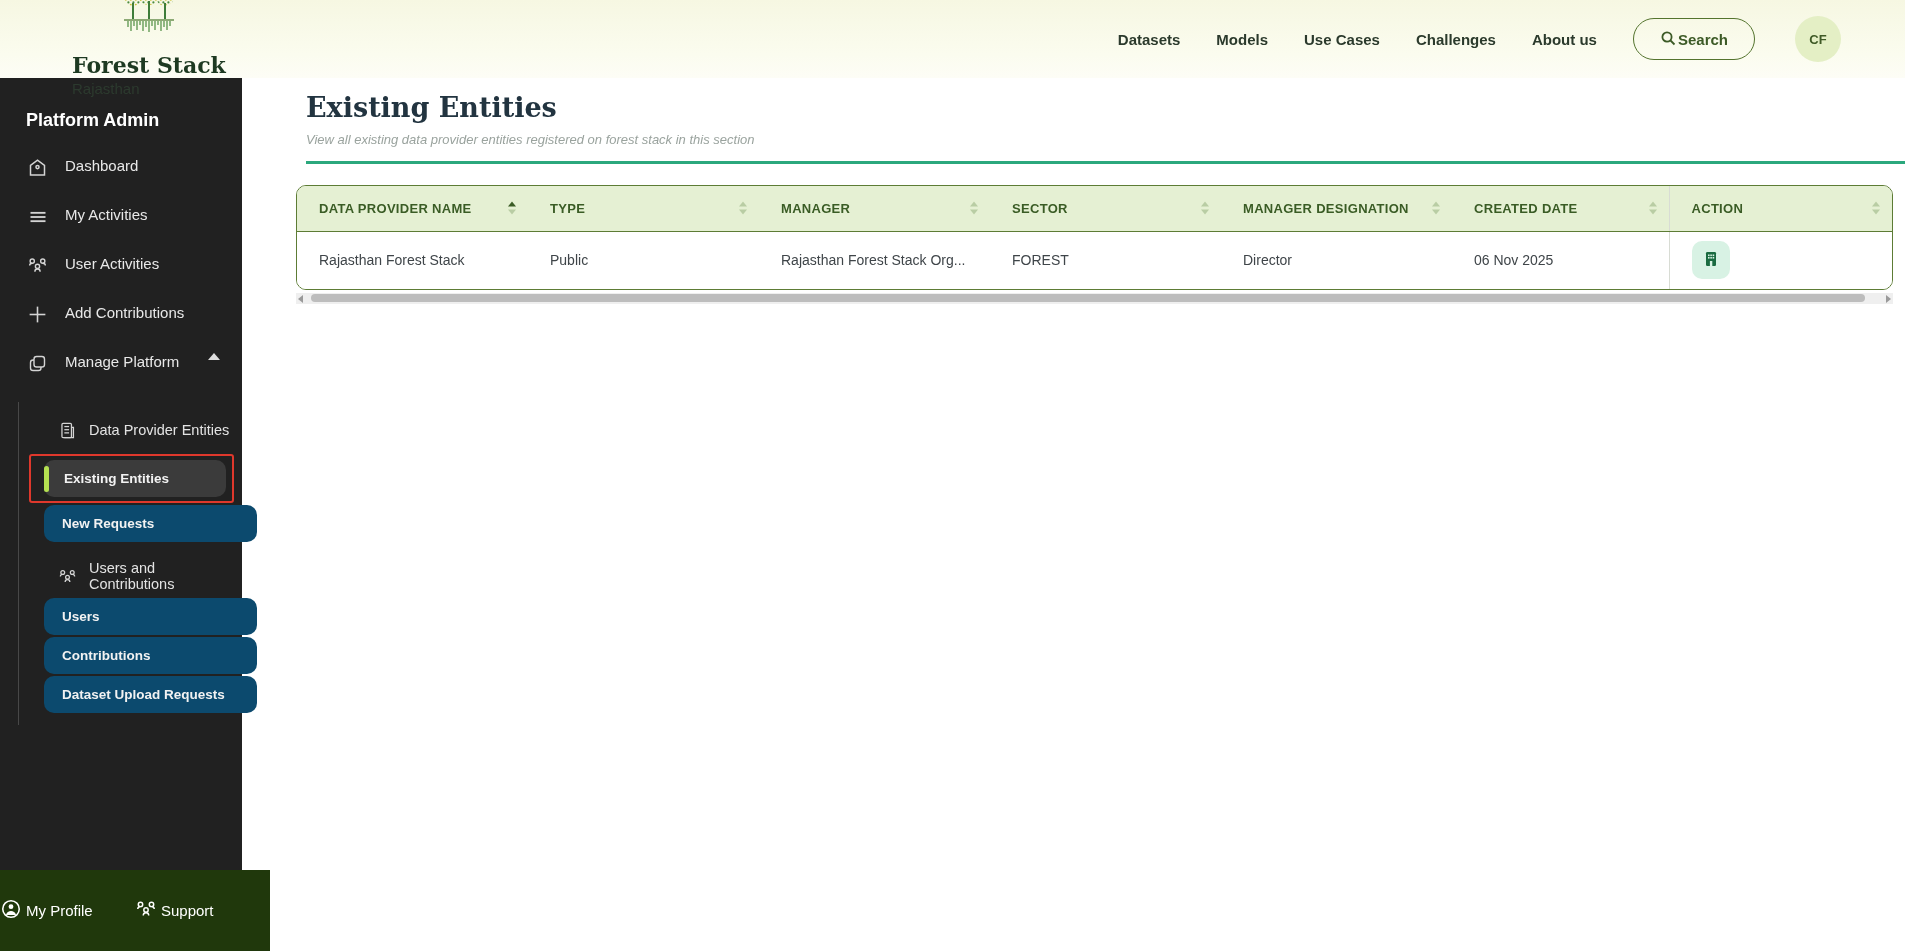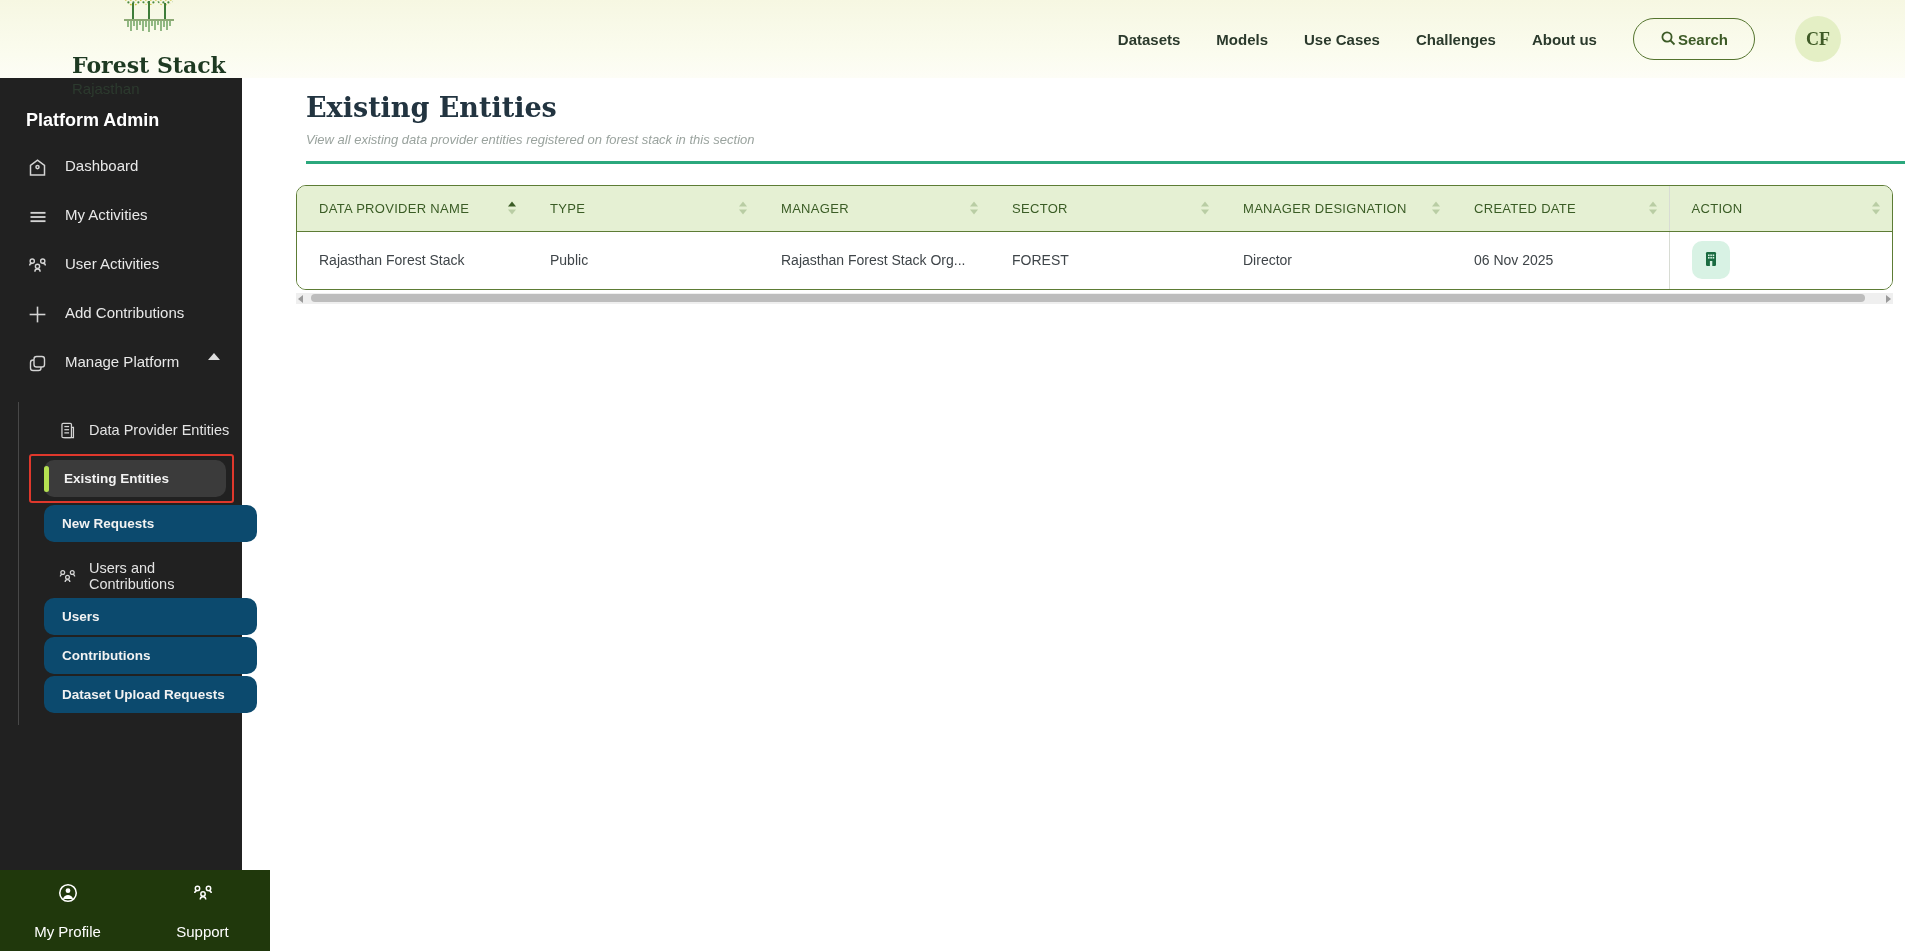--- a/index.html
+++ b/index.html
@@ -15,21 +15,21 @@
   .brand-text .brand-title { font-family:"DejaVu Serif","Liberation Serif",serif;
             font-weight:bold; font-size:22px; color:#1e3a22; line-height:1.1; }
   .brand-text .brand-sub { font-size:15px; color:#2c3a2e; margin-top:3px; }
   .topnav { display:flex; align-items:center; gap:36px; }
   .topnav .nav-link { font-size:15px; font-weight:600; color:#2b3a2c; cursor:pointer; }
   .search-btn { display:flex; align-items:center; gap:2px; height:42px; padding:0 26px;
             border:1px solid #54742e; border-radius:22px; color:#3c5a26;
             font-size:15px; font-weight:700; background:transparent; cursor:pointer; }
   .avatar { width:46px; height:46px; border-radius:50%; background:#e4efc5;
             display:flex; align-items:center; justify-content:center;
-            font-size:18px; font-weight:bold; color:#3f5a26; margin-left:4px; cursor:pointer;font-family:Liberation Serif, serif; }
+            font-size:13px; font-weight:bold; color:#3f5a26; margin-left:4px; cursor:pointer; }
 
   
   .sidebar { position:absolute; left:0; top:78px; width:242px; height:873px;
              background:#212121; color:#ededed; }
   .sb-title { font-size:18px; font-weight:bold; color:#ffffff; padding:32px 0 0 26px; }
   .sb-list { margin-top:26px; }
   .sb-item { display:flex; align-items:flex-start; gap:17px; height:49px;
              padding:0 22px 0 27px; font-size:15px; color:#e8e8e8; cursor:pointer; }
   .sb-item .sb-ico { width:21px; height:21px; flex:0 0 auto; display:flex;
              align-items:center; justify-content:center; }
@@ -48,22 +48,22 @@
              padding:4px 6px 4px 13px; }
   .hl-box .pill { margin:0; width:100%; background:#3b3b3b; position:relative;
              padding-left:20px; }
   .hl-box .pill::before { content:""; position:absolute; left:0; top:50%;
              transform:translateY(-50%); width:5px; height:26px; border-radius:3px;
              background:#b4e051; }
   .grp-gap { height:12px; }
 
   .sb-footer { position:absolute; left:0; bottom:0; width:270px; height:81px;
              background:#20380c; display:flex; align-items:center; }
-  .sbf-item { flex:1; display:flex; flex-direction:column; align-items:center;
-             gap:16px; color:#ffffff; font-size:15px; cursor:pointer; }
+  .sbf-item { flex:1; display:flex; flex-direction:row; align-items:center;
+             gap:4px; color:#ffffff; font-size:15px; cursor:pointer; }
 
   
   .main { position:absolute; left:270px; top:78px; width:1635px; height:873px;
           background:#ffffff; padding:14px 0 0 26px; }
   .page-title { margin-left:10px; font-family:"DejaVu Serif","Liberation Serif",serif;
           font-weight:bold; font-size:27px; color:#223440; }
   .page-sub { margin-left:10px; margin-top:9px; font-size:13px; color:#9aa39e;font-style:italic; }
   .teal-rule { margin-left:10px; margin-top:14px; height:3px; background:#2ba87d; }
 
   .filter-row { margin-top:27px; display:flex; align-items:center; }
@@ -74,21 +74,21 @@
   .dropdown .dd-value { font-size:15px; color:#5c8033; }
   .dd-caret { margin-left:auto; width:0; height:0;
           border-left:8px solid transparent; border-right:8px solid transparent;
           border-top:9px solid #878d95; }
 
   .table-wrap { margin-top:21px; margin-right:12px; border:1px solid #5d7c35;
           border-radius:10px; overflow:hidden; }
   table { width:100%; border-collapse:collapse; table-layout:fixed; }
   col.c-std { width:231px; } col.c-date { width:217px; }
   thead th { background:#e5f0d3; height:45px; text-align:left; padding:0 28px 0 22px;
-          font-size:13px; font-weight:normal; color:#3a5c25; letter-spacing:.3px;
+          font-size:13px; font-weight:bold; color:#3a5c25; letter-spacing:.3px;
           border-bottom:1px solid #5d7c35; position:relative; cursor:pointer; }
   tbody td { background:#ffffff; height:58px; padding:0 10px 0 22px; font-size:14px;
           color:#3f4549; white-space:nowrap; overflow:hidden; }
   th.action-col, td.action-col { border-left:1px solid #d8dcd4; }
   .sort { position:absolute; right:12px; top:50%; transform:translateY(-50%);
           display:flex; flex-direction:column; gap:3px; }
   .sort i { display:block; width:0; height:0;
           border-left:4.5px solid transparent; border-right:4.5px solid transparent; }
   .sort .up { border-bottom:5px solid #b9cda4; }
   .sort .dn { border-top:5px solid #b9cda4; }

